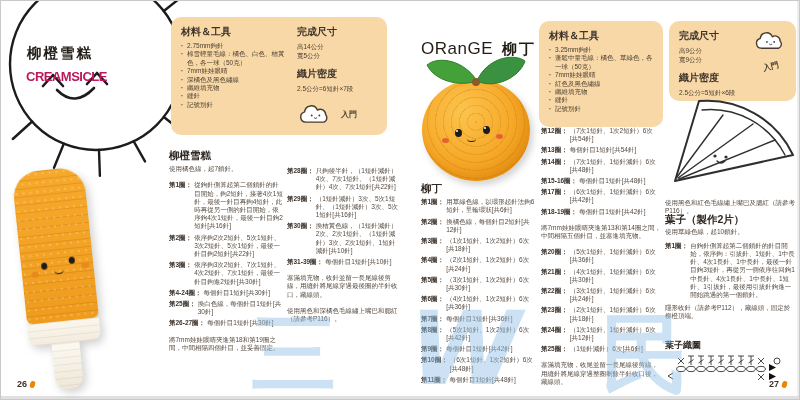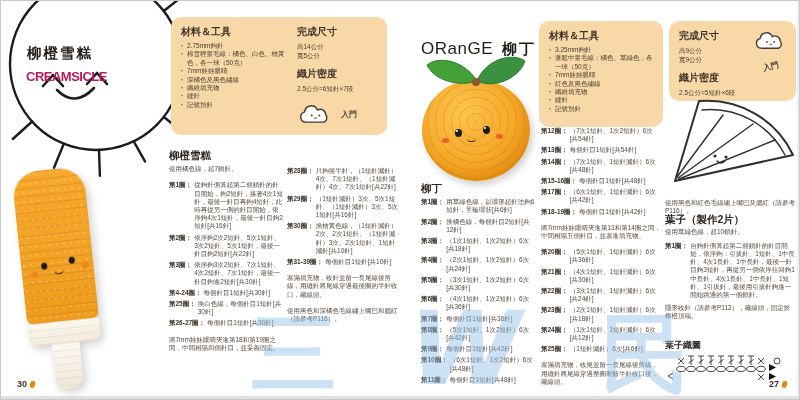--- a/index.html
+++ b/index.html
@@ -209,21 +209,21 @@
         </div>
       <div class="round">
           <span class="rlabel">第31-39圈：</span>
           <span class="rtext">每個針目1短針[共10針]</span>
         </div>
       <div class="pnote">塞滿填充物，收針並留一長尾線後剪線，用縫針將尾線穿過最後圈的半針收口，藏線頭。</div>
       <div class="pnote">使用黑色和深橘色毛線繡上嘴巴和腮紅（請參考P116）。</div>
     </div>
 
     <div class="pagenum pl">
-      <span>30</span>
+      <span>26</span>
         <span class="pn-icon"></span>
     </div>
   </div>
 
   <div class="page right">
 
     <div class="r-title-row">
       <span class="r-title-en">ORanGE</span>
       <span class="r-title-zh">柳丁</span>
     </div>

